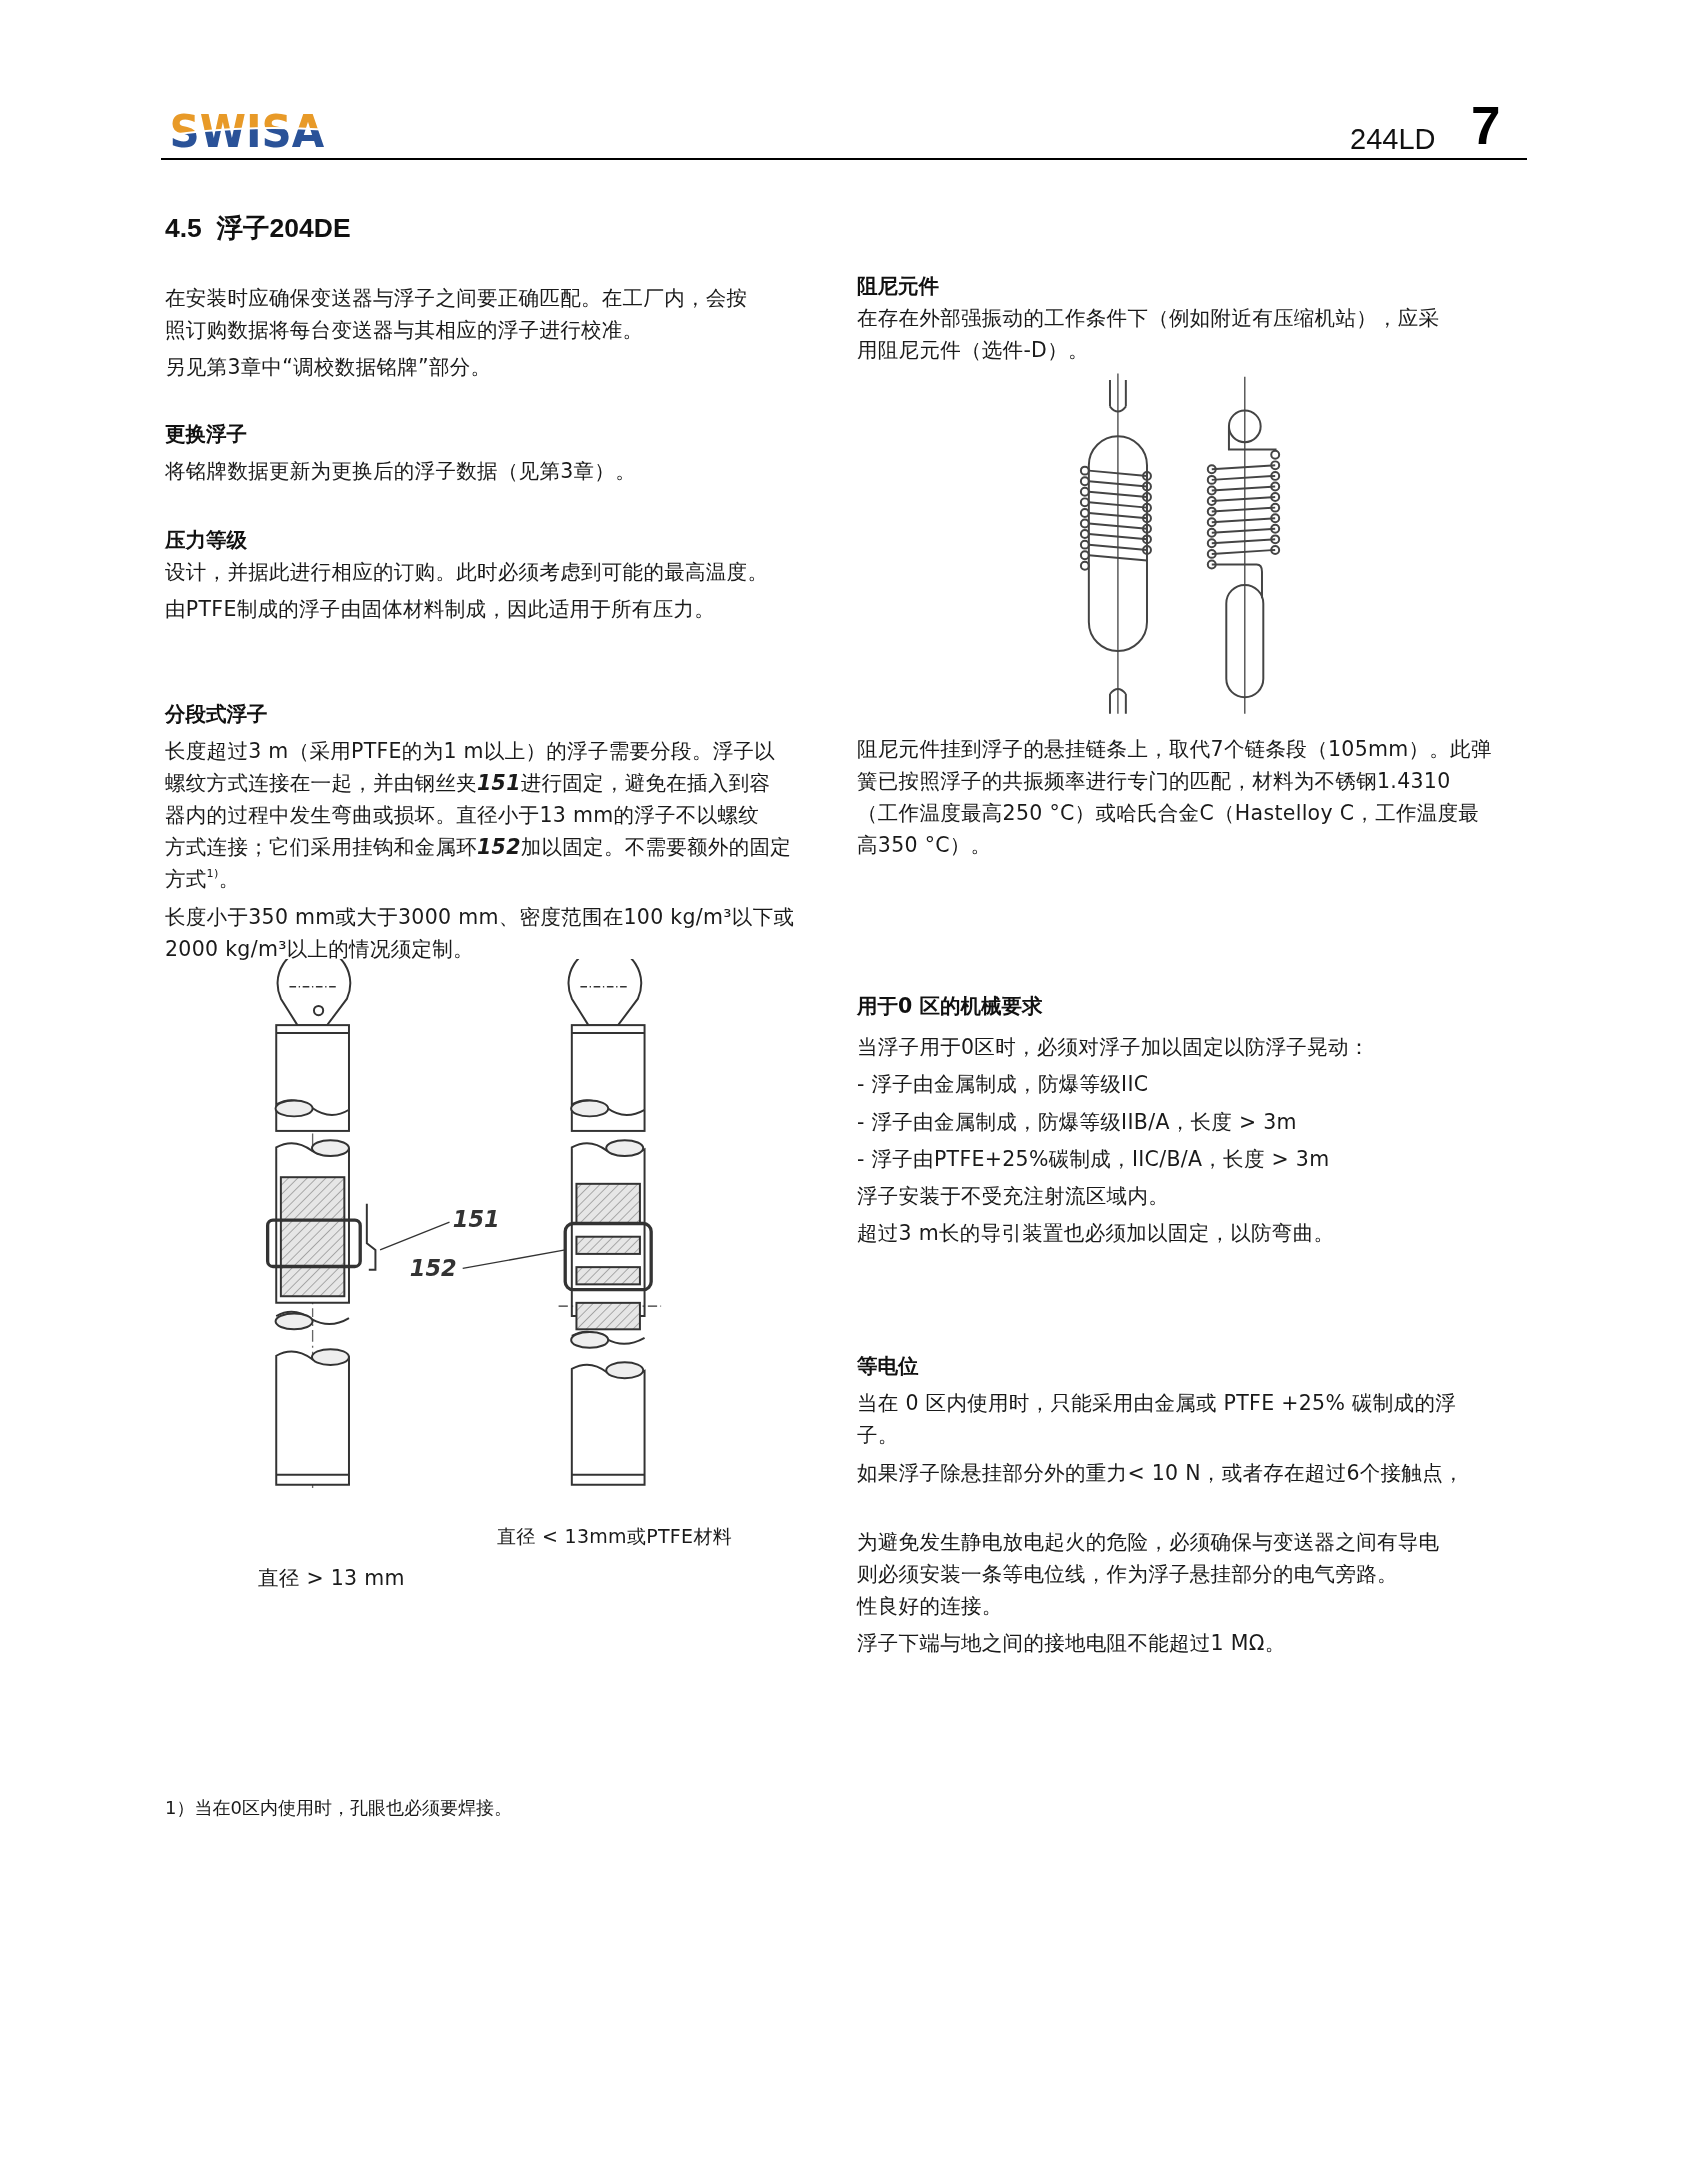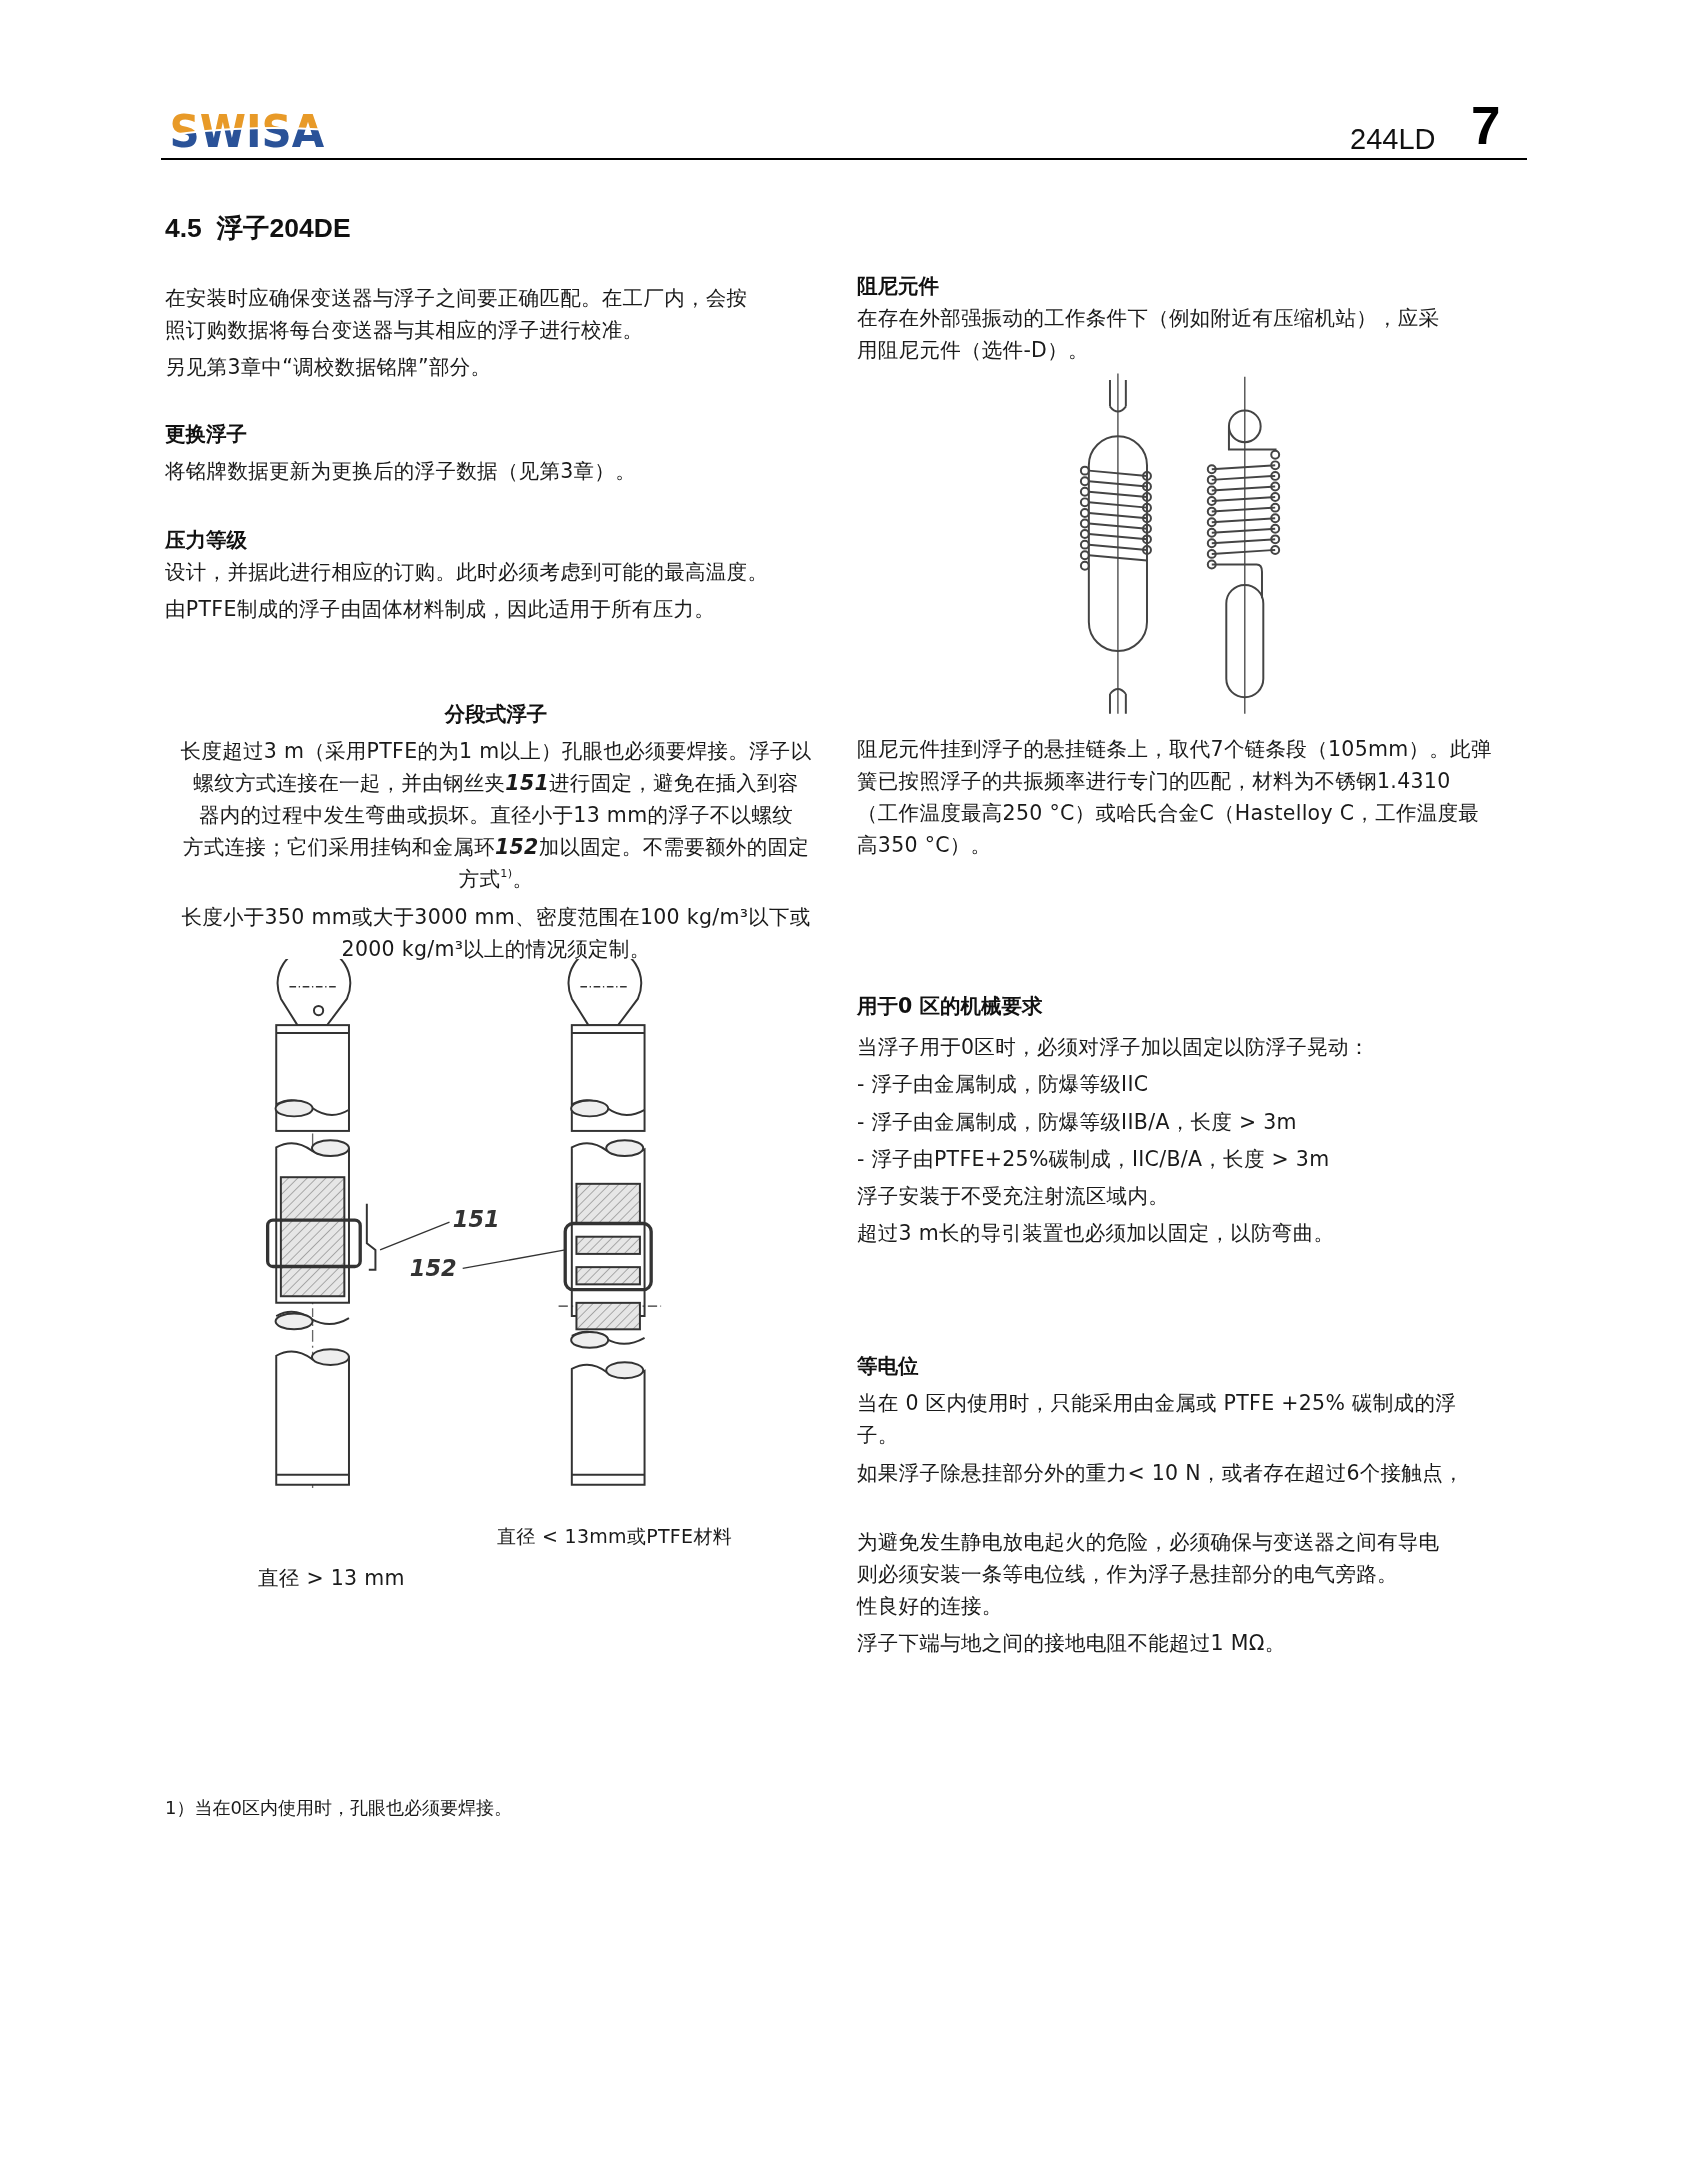--- a/index.html
+++ b/index.html
@@ -69,23 +69,23 @@
   <p class="h">更换浮子</p>
   <p class="p gap8">将铭牌数据更新为更换后的浮子数据（见第3章）。</p>
 </div>
 
 <div class="abs col-l" style="top:524px;">
   <p class="h">压力等级</p>
   <p class="p">设计，并据此进行相应的订购。此时必须考虑到可能的最高温度。</p>
   <p class="p gap8">由PTFE制成的浮子由固体材料制成，因此适用于所有压力。</p>
 </div>
 
-<div class="abs col-l" style="top:698px;text-align:center;">
+<div class="abs col-l" style="top:698px;">
   <p class="h">分段式浮子</p>
-  <p class="p gap8">长度超过3 m（采用PTFE的为1 m以上）孔眼也必须要焊接。浮子以</p>
+  <p class="p gap8">长度超过3 m（采用PTFE的为1 m以上）的浮子需要分段。浮子以</p>
   <p class="p"><span>螺纹方式连接在一起，并由钢丝夹</span><span class="bold-italic">151</span><span>进行固定，避免在插入到容</span></p>
   <p class="p">器内的过程中发生弯曲或损坏。直径小于13 mm的浮子不以螺纹</p>
   <p class="p"><span>方式连接；它们采用挂钩和金属环</span><span class="bold-italic">152</span><span>加以固定。不需要额外的固定</span></p>
   <p class="p"><span>方式</span><sup>1)</sup><span>。</span></p>
   <p class="p gap8">长度小于350 mm或大于3000 mm、密度范围在100 kg/m³以下或</p>
   <p class="p">2000 kg/m³以上的情况须定制。</p>
 </div>
 
 <svg class="abs fig-float" viewBox="0 0 940 800">
   <defs>

